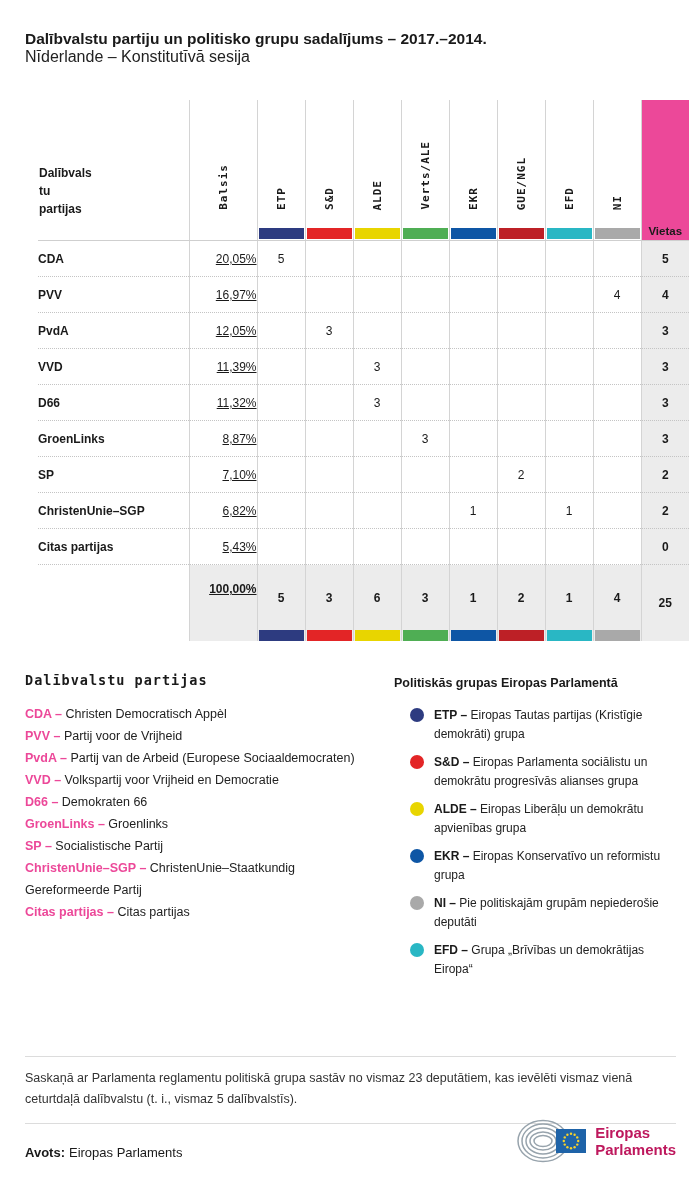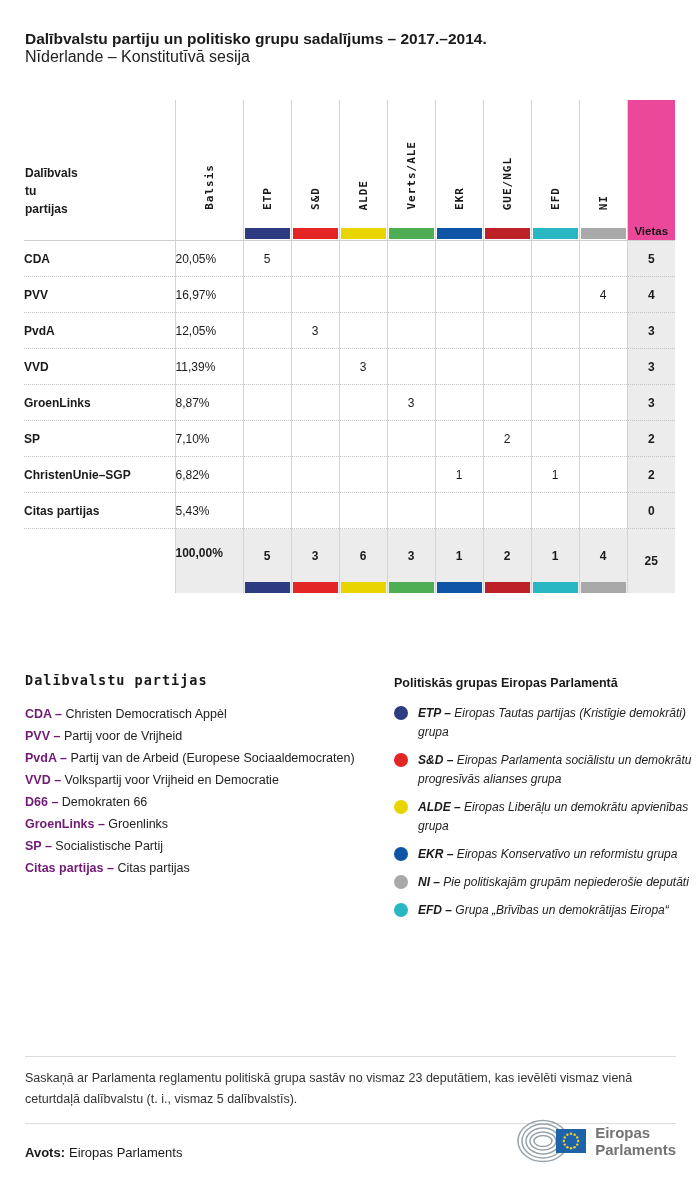--- a/index.html
+++ b/index.html
@@ -4,77 +4,77 @@
 <style>
   html,body{margin:0;padding:0;}
   body{
     width:700px;height:1177px;position:relative;background:#ffffff;
     font-family:"Liberation Sans", sans-serif;color:#1a1a1a;overflow:hidden;
   }
   .title{position:absolute;left:25px;top:20px;width:655px;font-size:15.5px;font-weight:bold;color:#1a1a1a;}
   .subtitle{position:absolute;left:25px;top:48px;width:655px;font-size:16px;font-weight:normal;color:#222;}
 
   
-  #table-mount{position:absolute;left:24px;top:100px;}
+  #table-mount{position:absolute;left:38px;top:100px;}
   table.dist-table{border-collapse:collapse;table-layout:fixed;}
   .dist-table th,.dist-table td{padding:0;margin:0;}
   .dist-table th{vertical-align:bottom;height:140px;border-bottom:1px solid #cfcfcf;font-weight:bold;}
   .dist-table th + th, .dist-table td + td{border-left:1px solid #d4d4d4;}
   .th-corner{text-align:left;}
   .corner-text{white-space:pre-line;font-size:12px;line-height:18px;padding:0 0 22px 1px;font-weight:bold;}
   .th-rot{text-align:center;position:relative;}
   .vert{
     display:inline-block;writing-mode:vertical-rl;transform:rotate(180deg);
     font-family:"DejaVu Sans Mono", monospace;font-size:11px;font-weight:bold;
     letter-spacing:1px;margin-bottom:26px;color:#1a1a1a;
   }
   .hbar{position:absolute;left:1px;right:1px;bottom:1px;height:11px;}
   .th-seats{background:#ec4899;}
   .seats-label{text-align:center;font-size:11.5px;font-weight:bold;padding-bottom:3px;}
 
   .dist-table tbody td{height:35px;vertical-align:middle;font-size:12px;}
   .dist-table tbody tr + tr td{border-top:1px dotted #c4c4c4;}
   .td-party{font-weight:bold;text-align:left;padding-left:1px;}
-  .td-votes{text-align:left;padding-right:13px;}
+  .td-votes{text-align:right;padding-right:13px;text-decoration:underline;}
   .td-num{text-align:center;}
   .td-seats{text-align:center;font-weight:bold;background:#ececec;}
   tr.total-row td{height:48px;background:#ececec;font-weight:bold;}
   tr.total-row td.td-total-first{background:#ffffff;}
   tr.total-row td.td-total-num{position:relative;padding-bottom:11px;}
-  tr.total-row td.td-votes{padding-bottom:16px;}
+  tr.total-row td.td-votes{padding-bottom:28px;}
   .tbar{position:absolute;left:1px;right:1px;bottom:0;height:11px;}
 
   
   .party-legend{position:absolute;left:25px;top:672px;width:358px;}
   .party-legend h3{
     margin:0 0 15px 0;font-family:"DejaVu Sans Mono", monospace;
     font-size:13.5px;font-weight:bold;letter-spacing:1px;color:#1a1a1a;
   }
   .party-legend ul{list-style:none;margin:0;padding:0;}
   .pl-item{font-size:12.5px;line-height:22px;color:#222;}
-  .pl-item b{color:#701a75;}
+  .pl-item b{color:#ec4899;}
 
   .group-legend{position:absolute;left:394px;top:676px;width:306px;}
   .group-legend h3{margin:0 0 14px 0;font-size:12.5px;font-weight:bold;color:#1a1a1a;}
-  .group-legend ul{list-style:none;margin:0;padding:0;font-style:italic;}
+  .group-legend ul{list-style:none;margin:16px;padding:0;}
   .gl-item{display:flex;margin-bottom:9px;}
   .dot{width:14px;height:14px;border-radius:50%;flex:none;margin-right:10px;margin-top:2px;}
   .gtext{font-size:12px;line-height:19px;color:#222;width:280px;}
   .gtext b{color:#1a1a1a;}
 
   
   .footnote{
     position:absolute;left:25px;top:1056px;width:651px;
     border-top:1px solid #dcdcdc;border-bottom:1px solid #dcdcdc;
     padding:11px 0 13px 0;font-size:12.5px;line-height:21px;color:#333;
   }
   .source{position:absolute;left:25px;top:1145px;font-size:13px;color:#1a1a1a;}
   .source span{margin-left:4px;font-weight:normal;}
   .logo{position:absolute;right:24px;top:1118px;display:flex;align-items:center;}
-  .logo-text{font-weight:bold;font-size:15px;line-height:17px;color:#737373;margin-left:7px;}
+  .logo-text{font-weight:bold;font-size:15px;line-height:17px;color:#be185d;margin-left:7px;}
 </style>
 </head>
 <body>
 
 <h1 class="title">Dalībvalstu partiju un politisko grupu sadalījums – 2017.–2014.</h1>
 <div class="subtitle">Nīderlande – Konstitutīvā sesija</div>
 
 <div id="table-mount">
     <table class="dist-table">
       <colgroup>
@@ -158,20 +158,33 @@
           <td class="td-num"></td>
           <td class="td-num">3</td>
           <td class="td-num"></td>
           <td class="td-num"></td>
           <td class="td-num"></td>
           <td class="td-num"></td>
           <td class="td-num"></td>
           <td class="td-seats">3</td>
         </tr>
         <tr class="body-row">
+          <td class="td-party">D66</td>
+          <td class="td-votes">11,32%</td>
+          <td class="td-num"></td>
+          <td class="td-num"></td>
+          <td class="td-num">3</td>
+          <td class="td-num"></td>
+          <td class="td-num"></td>
+          <td class="td-num"></td>
+          <td class="td-num"></td>
+          <td class="td-num"></td>
+          <td class="td-seats">3</td>
+        </tr>
+        <tr class="body-row">
           <td class="td-party">GroenLinks</td>
           <td class="td-votes">8,87%</td>
           <td class="td-num"></td>
           <td class="td-num"></td>
           <td class="td-num"></td>
           <td class="td-num">3</td>
           <td class="td-num"></td>
           <td class="td-num"></td>
           <td class="td-num"></td>
           <td class="td-num"></td>
@@ -236,20 +249,21 @@
 <div class="party-legend">
   <h3>Dalībvalstu partijas</h3>
   <ul id="party-legend-list">
       <li class="pl-item"><b>CDA –</b> Christen Democratisch Appèl</li>
       <li class="pl-item"><b>PVV –</b> Partij voor de Vrijheid</li>
       <li class="pl-item"><b>PvdA –</b> Partij van de Arbeid (Europese Sociaaldemocraten)</li>
       <li class="pl-item"><b>VVD –</b> Volkspartij voor Vrijheid en Democratie</li>
       <li class="pl-item"><b>D66 –</b> Demokraten 66</li>
       <li class="pl-item"><b>GroenLinks –</b> Groenlinks</li>
       <li class="pl-item"><b>SP –</b> Socialistische Partij</li>
+      <li class="pl-item"><b>ChristenUnie–SGP –</b> ChristenUnie–Staatkundig Gereformeerde Partij</li>
       <li class="pl-item"><b>Citas partijas –</b> Citas partijas</li>
     </ul>
 </div>
 
 <div class="group-legend">
   <h3>Politiskās grupas Eiropas Parlamentā</h3>
   <ul id="group-legend-list">
       <li class="gl-item">
         <span class="dot" style="background: rgb(45, 59, 128);"></span>
         <div class="gtext"><b>ETP –</b> Eiropas Tautas partijas (Kristīgie demokrāti) grupa</div>

